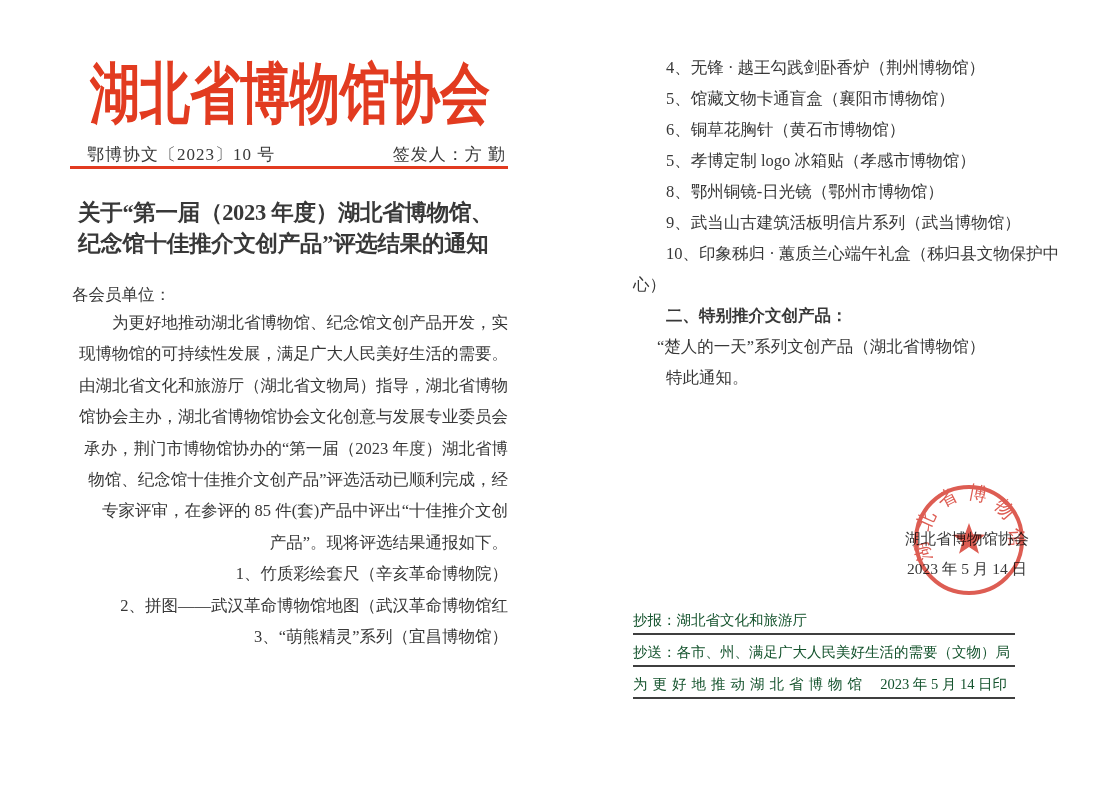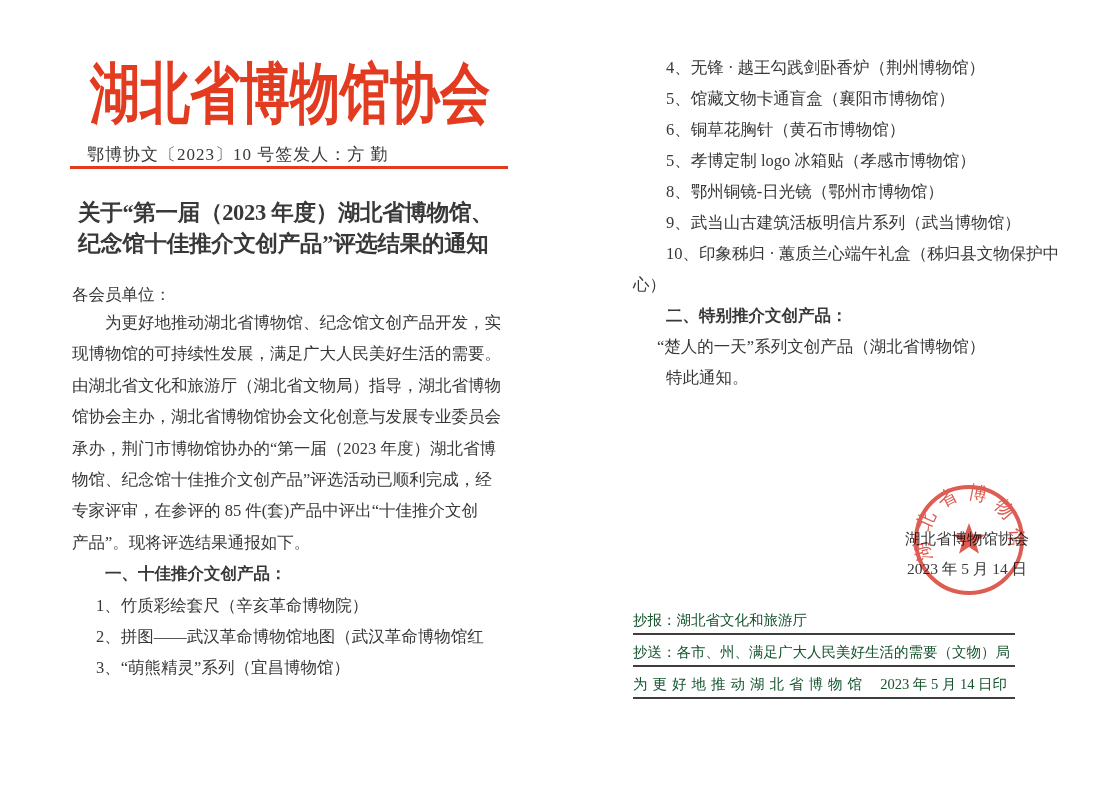--- a/index.html
+++ b/index.html
@@ -15,29 +15,29 @@
   }
   
   .col-left{position:absolute;left:72px;top:0;width:436px;height:789px;}
   .org-title{
     position:absolute;top:50px;left:0;width:100%;text-align:center;
     color:var(--red);font-weight:700;font-size:50px;white-space:nowrap;
     transform:scaleY(1.32);transform-origin:50% 0;letter-spacing:0px;
   }
   .doc-row{
     position:absolute;top:143px;left:15px;right:2px;display:flex;
-    font-size:17px;letter-spacing:1px;
+    justify-content:space-between;font-size:17px;letter-spacing:1px;
   }
   .red-rule{position:absolute;top:166px;left:-2px;width:438px;height:3px;background:var(--red);}
   .notice-title{
     position:absolute;top:197px;left:6px;width:430px;
     font-size:22.5px;font-weight:700;line-height:31px;letter-spacing:-0.3px;
   }
   .salutation{position:absolute;top:284px;left:0;font-size:16.5px;}
-  .body-block{position:absolute;top:307px;left:0;width:436px;font-size:16.5px;line-height:31.4px;}
+  .body-block{position:absolute;top:307px;left:0;width:436px;font-size:16.5px;line-height:31.4px;text-align:right;}
   .ln{white-space:nowrap;}
   .ind2{padding-left:33px;}
   .ind15{padding-left:24px;}
   .bold{font-weight:700;}
   
   .col-right{position:absolute;left:633px;top:0;width:415px;height:789px;}
   .right-block{position:absolute;top:52px;left:0;width:415px;font-size:16.5px;line-height:31px;}
   .signature{
     position:absolute;left:872px;top:524px;width:190px;text-align:center;
     font-size:15.5px;line-height:30px;z-index:1;
@@ -80,21 +80,20 @@
 
     <div class="body-block">
       <div class="ln ind2">为更好地推动湖北省博物馆、纪念馆文创产品开发，实</div>
       <div class="ln">现博物馆的可持续性发展，满足广大人民美好生活的需要。</div>
       <div class="ln">由湖北省文化和旅游厅（湖北省文物局）指导，湖北省博物</div>
       <div class="ln">馆协会主办，湖北省博物馆协会文化创意与发展专业委员会</div>
       <div class="ln">承办，荆门市博物馆协办的“第一届（2023 年度）湖北省博</div>
       <div class="ln">物馆、纪念馆十佳推介文创产品”评选活动已顺利完成，经</div>
       <div class="ln">专家评审，在参评的 85 件(套)产品中评出“十佳推介文创</div>
       <div class="ln">产品”。现将评选结果通报如下。</div>
-      <div class="ln ind2 bold">一、十佳推介文创产品：</div>
       <div class="ln ind15">1、竹质彩绘套尺（辛亥革命博物院）</div>
       <div class="ln ind15">2、拼图——武汉革命博物馆地图（武汉革命博物馆红</div>
       <div class="ln ind15">3、“萌熊精灵”系列（宜昌博物馆）</div>
     </div>
   </div>
 
   <div class="col-right">
     <div class="right-block">
       <div class="ln ind2">4、无锋 · 越王勾践剑卧香炉（荆州博物馆）</div>
       <div class="ln ind2">5、馆藏文物卡通盲盒（襄阳市博物馆）</div>

